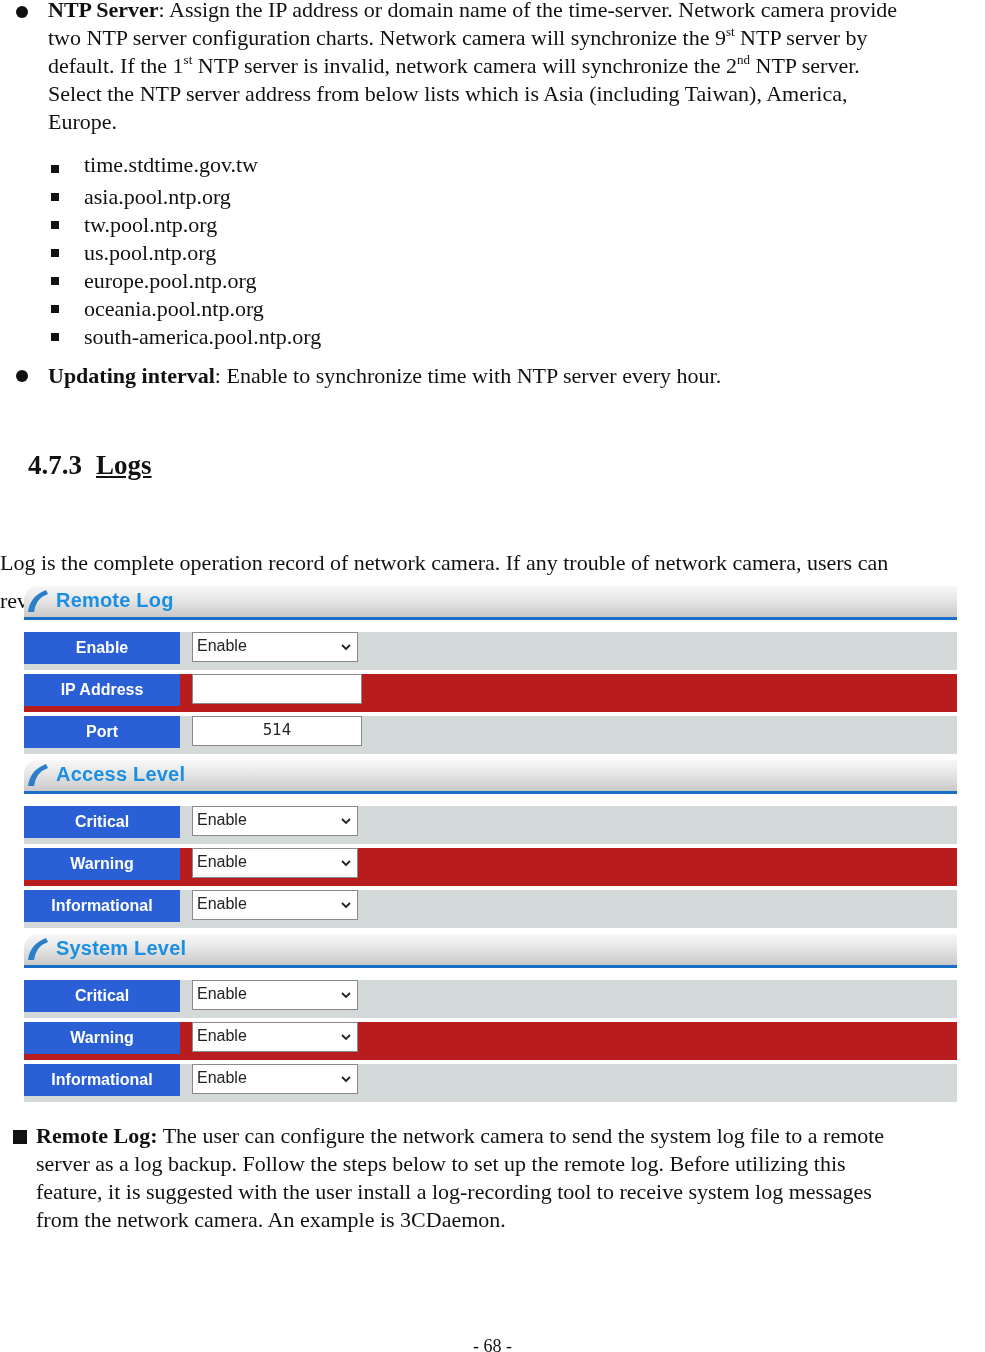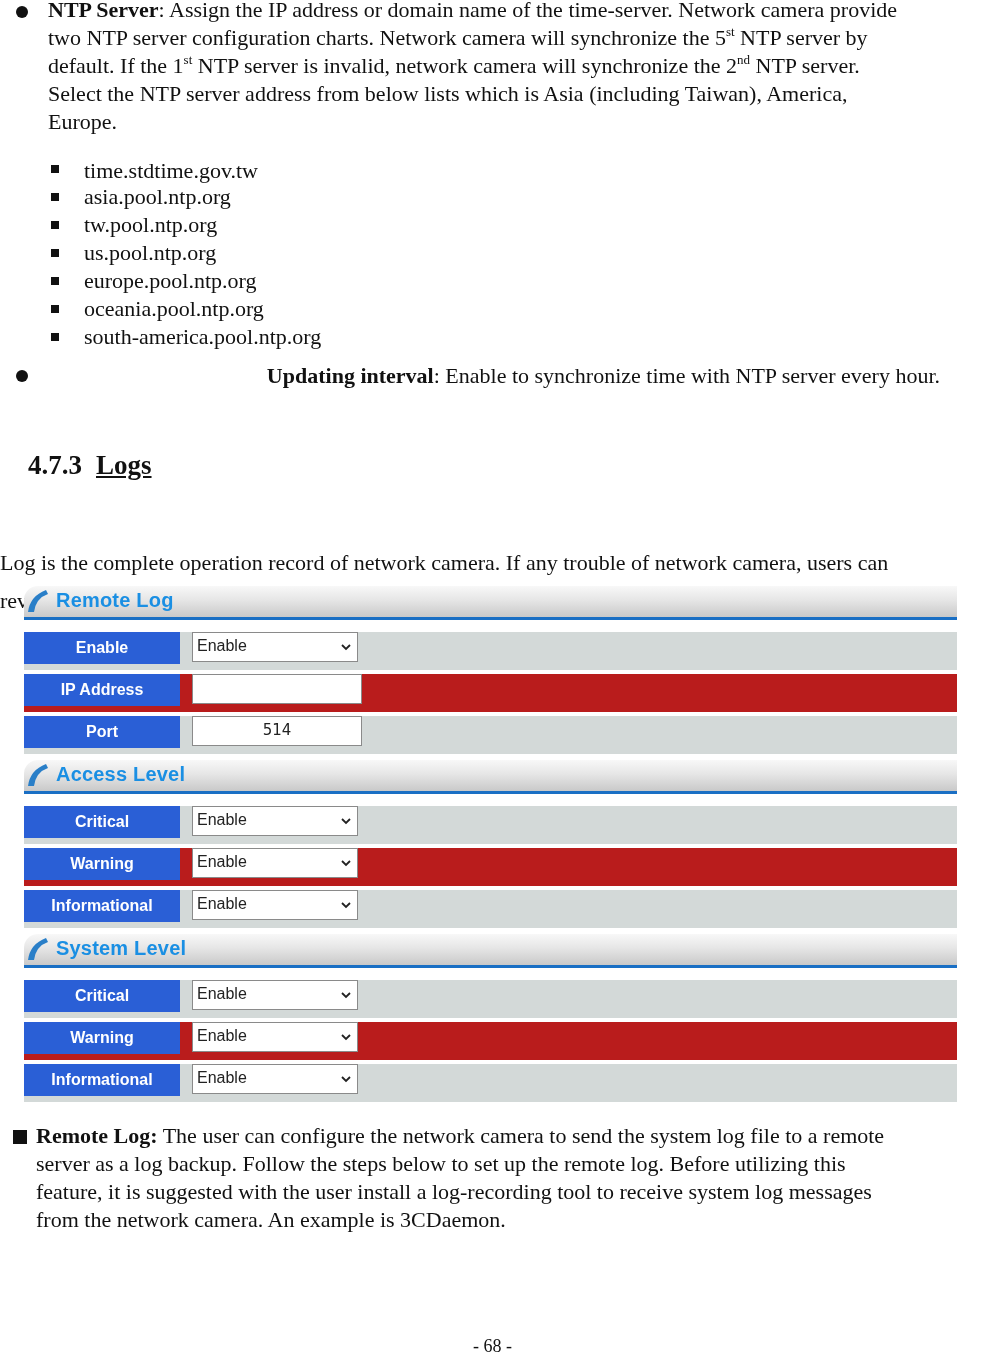--- a/index.html
+++ b/index.html
@@ -67,45 +67,45 @@
     .row .field .chev { position: absolute; right: 6px; top: 9px; width: 10px; height: 10px; }
     .gap { height: 8px; }
     .page-num { position: absolute; top: 1336px; left: 0; width: 985px; text-align: center; font-size: 18px; }
   </style>
 </head>
 <body>
 
 <div class="bullet-dot" style="left:16px; top:6px;"></div>
 <div class="abs para" style="left:48px; top:-4px; width:940px;">
   <div><b>NTP Server</b><span>: Assign the IP address or domain name of the time-server. Network camera provide</span></div>
-  <div><span>two NTP server configuration charts. Network camera will synchronize the 5</span><sup>st</sup><span> NTP server by</span></div>
+  <div><span>two NTP server configuration charts. Network camera will synchronize the 9</span><sup>st</sup><span> NTP server by</span></div>
   <div><span>default. If the 1</span><sup>st</sup><span> NTP server is invalid, network camera will synchronize the 2</span><sup>nd</sup><span> NTP server.</span></div>
   <div>Select the NTP server address from below lists which is Asia (including Taiwan), America,</div>
   <div>Europe.</div>
 </div>
 
 <div>
   <div class="sq-bullet" style="left:51px; top:165px;"></div>
-  <div class="list-item" style="top:157px;text-align:center;">time.stdtime.gov.tw</div>
+  <div class="list-item" style="top:151px;text-align:center;">time.stdtime.gov.tw</div>
   <div class="sq-bullet" style="left:51px; top:193px;"></div>
   <div class="list-item" style="top:183px;">asia.pool.ntp.org</div>
   <div class="sq-bullet" style="left:51px; top:221px;"></div>
   <div class="list-item" style="top:211px;">tw.pool.ntp.org</div>
   <div class="sq-bullet" style="left:51px; top:249px;"></div>
   <div class="list-item" style="top:239px;">us.pool.ntp.org</div>
   <div class="sq-bullet" style="left:51px; top:277px;"></div>
   <div class="list-item" style="top:267px;">europe.pool.ntp.org</div>
   <div class="sq-bullet" style="left:51px; top:305px;"></div>
   <div class="list-item" style="top:295px;">oceania.pool.ntp.org</div>
   <div class="sq-bullet" style="left:51px; top:333px;"></div>
   <div class="list-item" style="top:323px;">south-america.pool.ntp.org</div>
 </div>
 
 <div class="bullet-dot" style="left:16px; top:370px;"></div>
-<div class="abs para" style="left:40px; top:362px; width:900px;text-align:right;">
+<div class="abs para" style="left:48px; top:362px; width:900px;">
   <b>Updating interval</b><span>: Enable to synchronize time with NTP server every hour.</span>
 </div>
 
 <div class="abs heading" style="left:28px; top:450px;">
   <span class="num">4.7.3</span><span class="title">Logs</span>
 </div>
 
 <div class="abs" style="left:0; top:500px; width:985px; line-height:38px;margin-top:44px;">
   <div>Log is the complete operation record of network camera. If any trouble of network camera, users can</div>
   <div>review and check it to find the failure root cause.</div>

